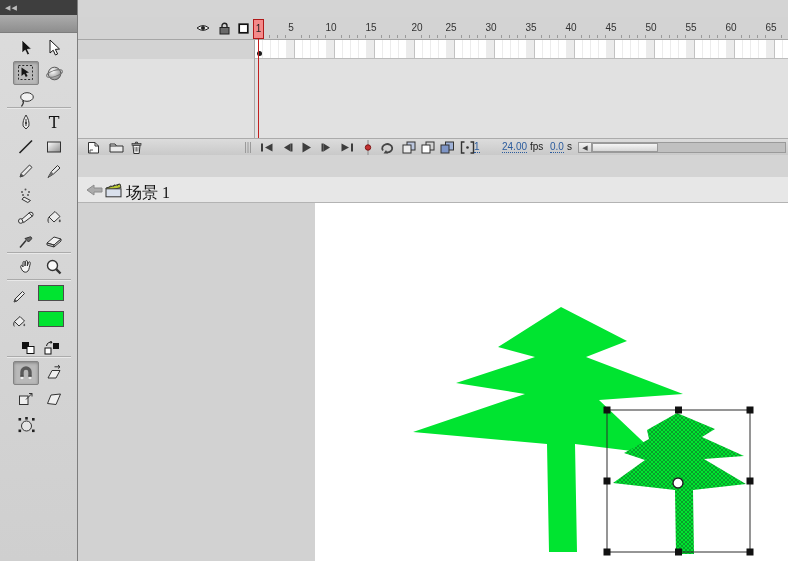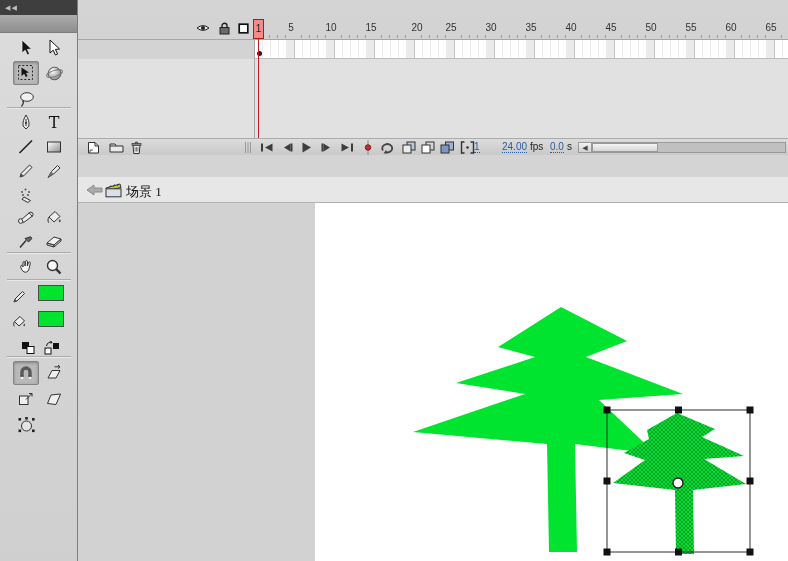--- a/index.html
+++ b/index.html
@@ -53,21 +53,21 @@
   #tl-scroll-thumb{position:absolute;left:13px;top:0;width:66px;height:9px;background:linear-gradient(#F5F5F5,#D6D6D6);border:1px solid #999;box-sizing:border-box;}
   
   #doctabs{position:absolute;left:0;top:155px;width:710px;height:22px;background:linear-gradient(#D6D6D6,#BFBFBF);
            border-bottom:1px solid #9d9d9d;box-sizing:border-box;}
   #doctab{position:absolute;left:0;top:0;width:84px;height:21px;background:linear-gradient(#F0F0F0,#DADADA);
           border-right:1px solid #979797;box-sizing:border-box;}
   #doctab-title{position:absolute;left:6px;top:4px;font-size:11px;color:#1a1a1a;white-space:nowrap;}
   #doctab-close{position:absolute;right:4px;top:4px;width:13px;height:13px;border:1px solid #8a8a8a;background:#E4E4E4;
                 font-size:10px;line-height:11px;text-align:center;color:#333;box-sizing:border-box;}
   #editbar{position:absolute;left:0;top:177px;width:710px;height:26px;background:#E7E7E7;border-bottom:1px solid #B3B3B3;box-sizing:border-box;}
-  #scene-label{position:absolute;left:48px;top:6px;font-size:13px;color:#111;font-family:Liberation Serif, serif;}
+  #scene-label{position:absolute;left:48px;top:6px;font-size:16px;color:#111;font-family:Liberation Serif, serif;}
   
   #stage-area{position:absolute;left:0;top:203px;width:710px;height:358px;background:#D2D2D2;}
   #stage-white{position:absolute;left:237px;top:0;width:473px;height:358px;background:#FFFFFF;}
   #stage-svg{position:absolute;left:237px;top:0;}
   .nosel{user-select:none;}
 </style>
 </head>
 <body>
 
 <div id="app" class="nosel">

